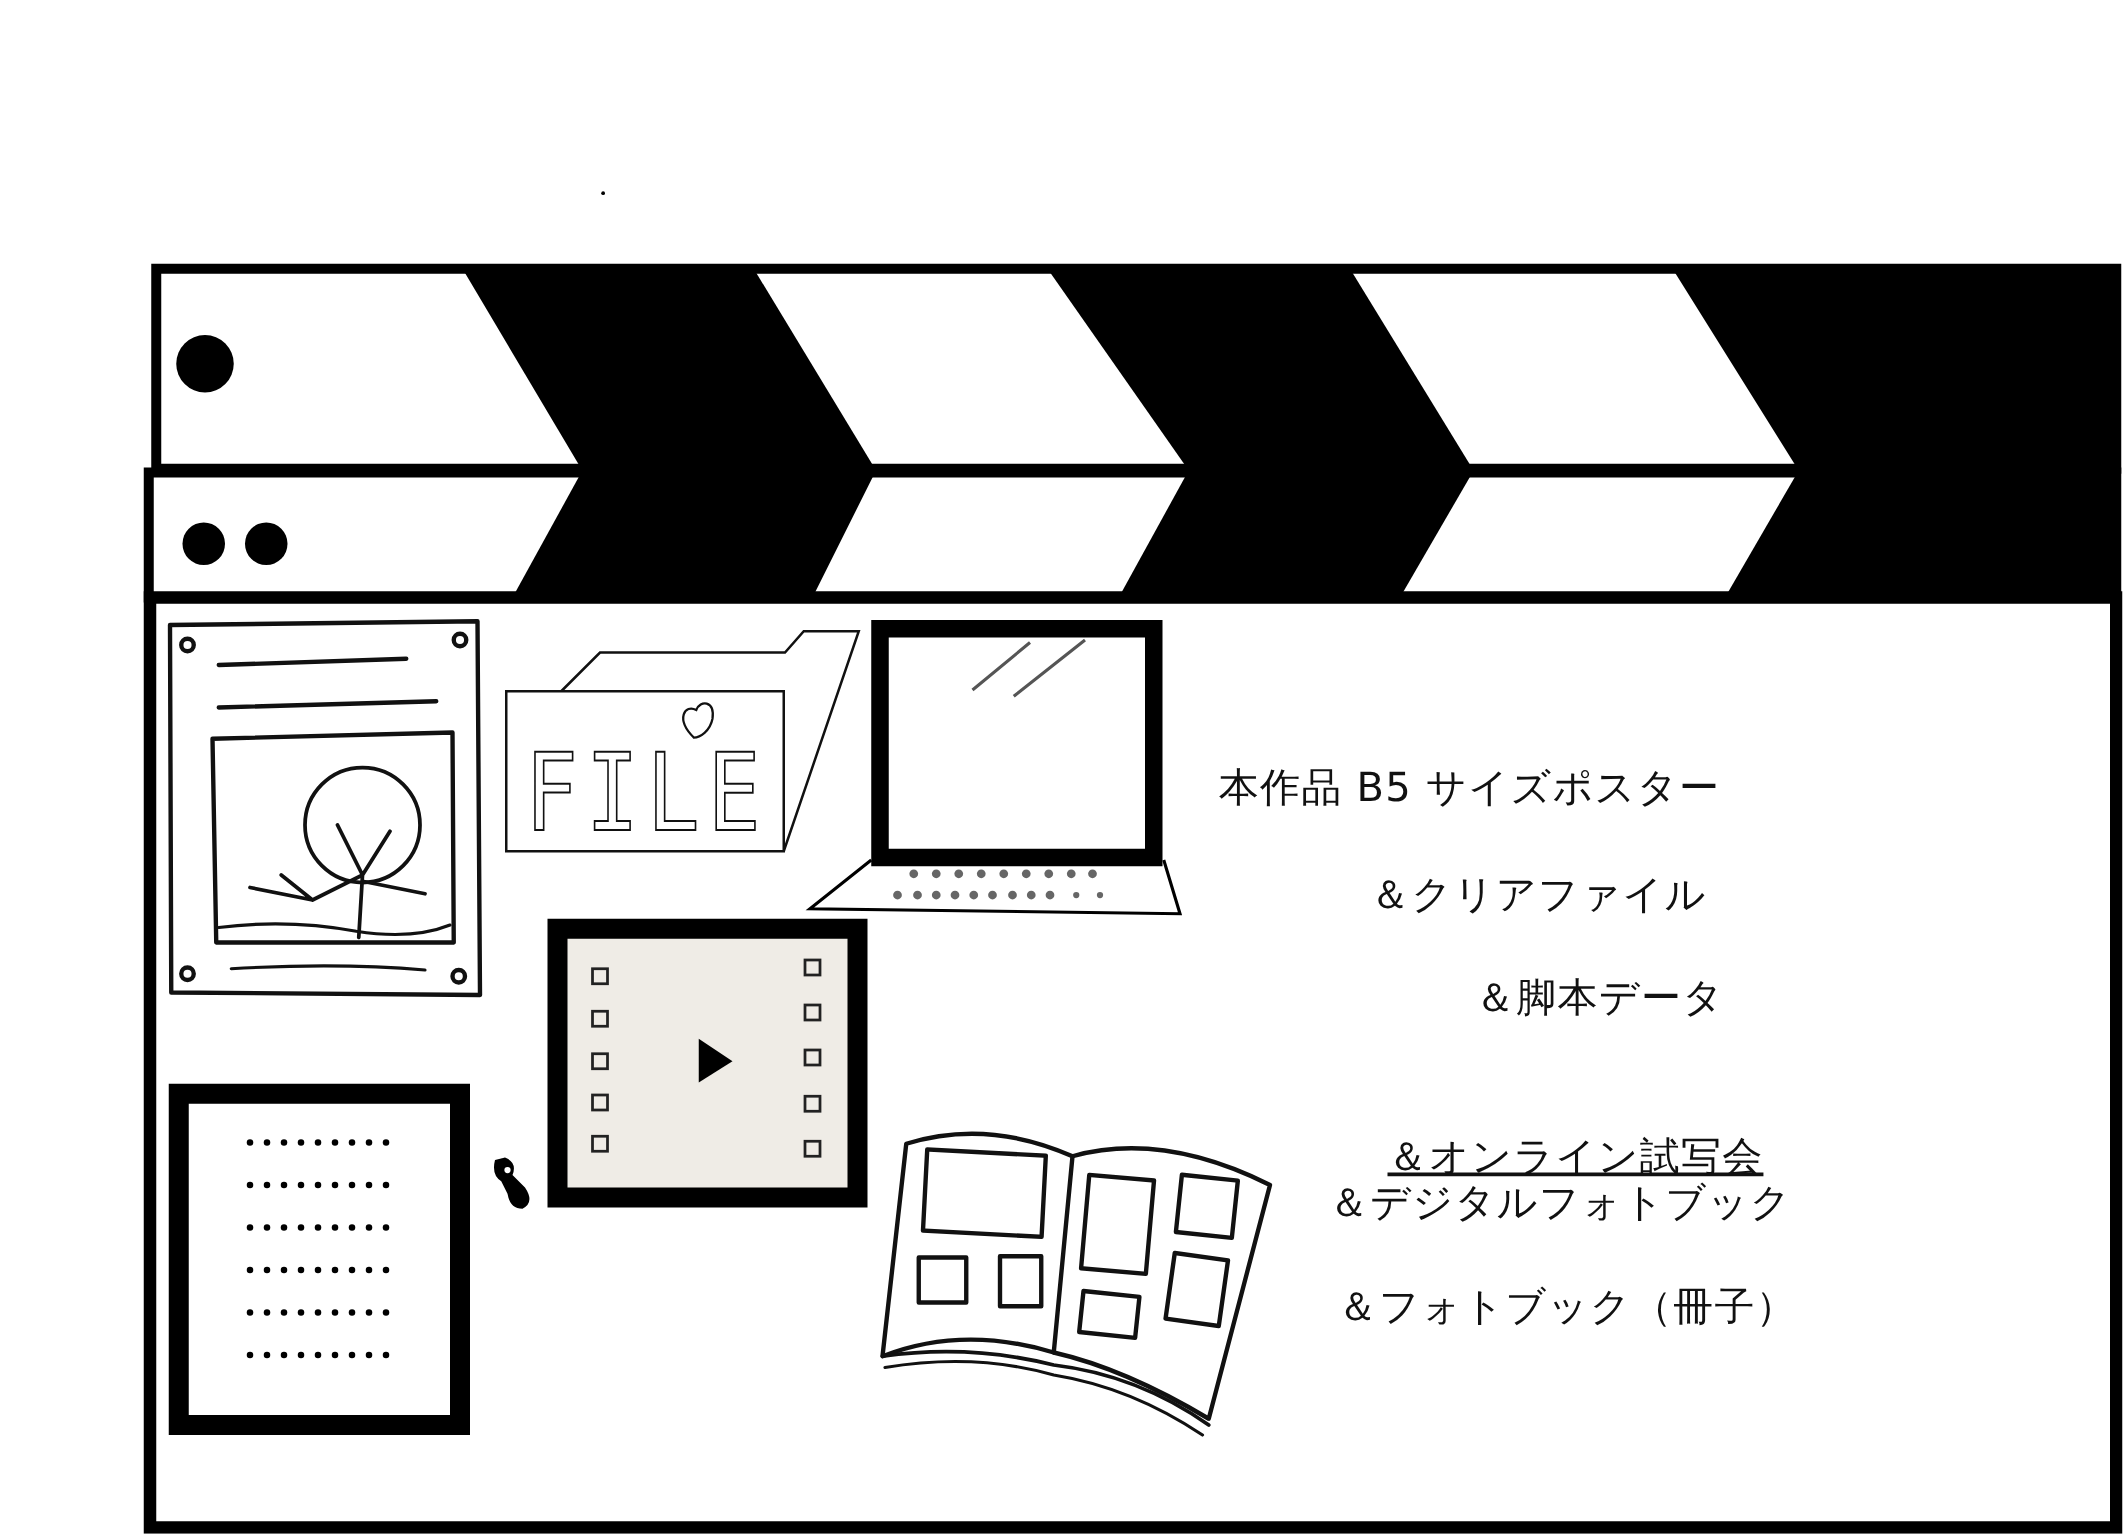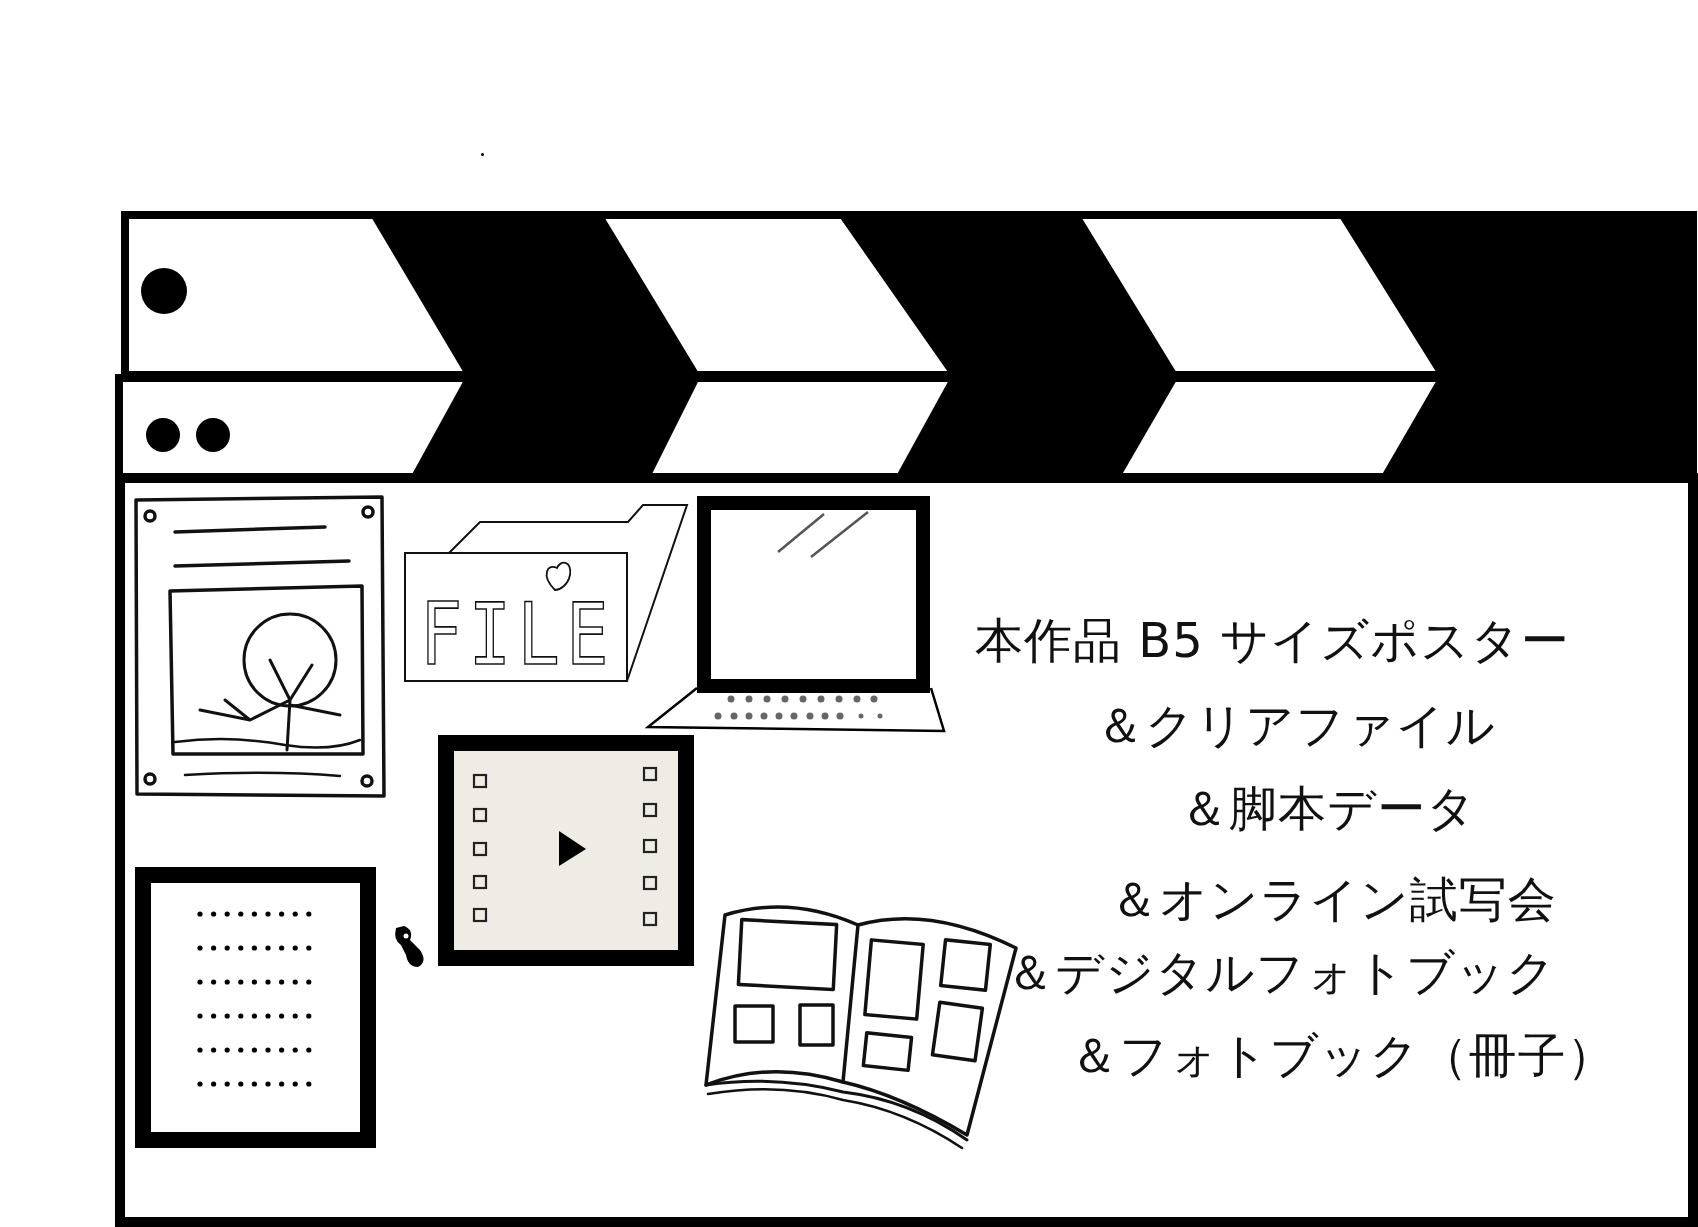--- a/index.html
+++ b/index.html
@@ -1,20 +1,20 @@
 <!DOCTYPE html>
 <html><head>
 <meta charset="utf-8">
 <style>
   html, body { margin: 0; padding: 0; background: #ffffff; }
   body { width: 1698px; height: 1227px; position: relative; overflow: hidden;
          font-family: "DejaVu Sans", "Liberation Sans", sans-serif; }
   .layer { position: absolute; left: 0; top: 0; }
   .caption {
-    position: absolute; font-size: 48px; color: #111111; white-space: nowrap;
+    position: absolute; font-size: 32px; color: #111111; white-space: nowrap;
     font-family: "DejaVu Sans", "Liberation Sans", sans-serif; letter-spacing: 1px;
   }
 </style>
 </head>
 <body>
 
 <svg class="layer" width="1698" height="1227" viewBox="0 0 1698 1227" xmlns="http://www.w3.org/2000/svg">
 
   <g>
     <rect x="125" y="215" width="1568" height="160" fill="#fff" stroke="#000" stroke-width="8"></rect>
@@ -186,15 +186,15 @@
     <rect x="865" y="1035" width="45" height="33" transform="rotate(6 887 1051)"></rect>
     <rect x="936" y="1005" width="43" height="53" transform="rotate(8 957 1031)"></rect>
   </g>
 </svg>
 
 <div style="position:absolute;left:481px;top:153px;width:3px;height:3px;border-radius:50%;background:#000;"></div>
 
 <div class="caption" style="left:975px; top:609px;">本作品 B5 サイズポスター</div>
 <div class="caption" style="left:1096px; top:694px;">＆クリアファイル</div>
 <div class="caption" style="left:1180px; top:777px;font-family:Liberation Mono, monospace;">＆脚本データ</div>
-<div class="caption" style="left:1110px; top:868px;">＆オンライン試写会</div>
-<div class="caption" style="left:1006px; top:941px;">＆デジタルフォトブック</div>
+<div class="caption" style="left:1110px; top:904px;text-decoration:underline;">＆オンライン試写会</div>
+<div class="caption" style="left:1063px; top:941px;">＆デジタルフォトブック</div>
 <div class="caption" style="left:1070px; top:1024px;font-family:Liberation Mono, monospace;">＆フォトブック（冊子）</div>
 
 </body></html>

